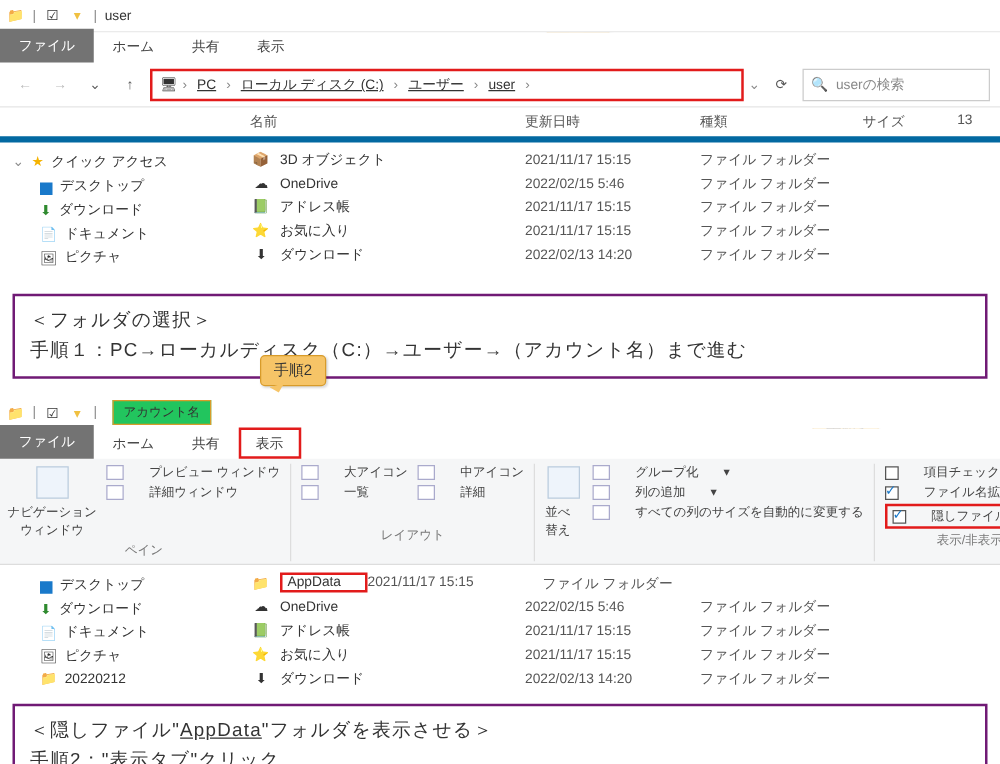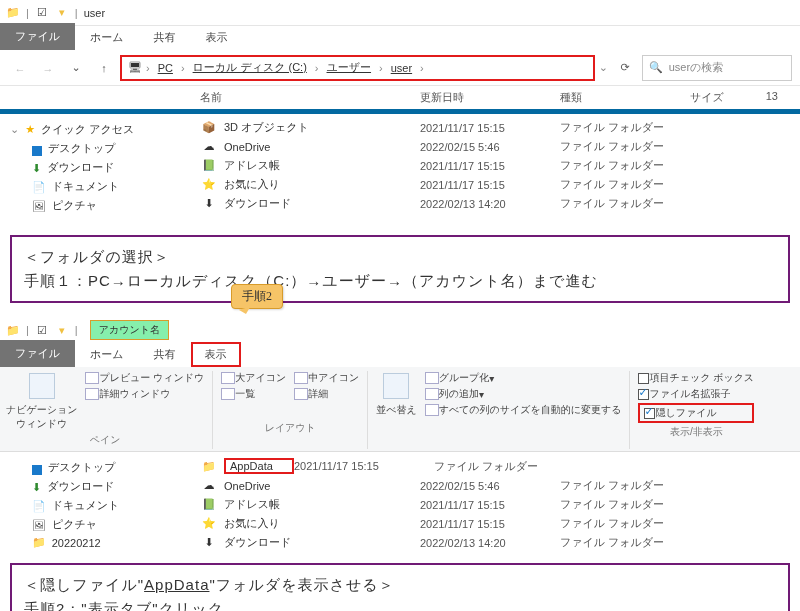--- a/index.html
+++ b/index.html
@@ -39,41 +39,41 @@
 .row { display: flex; align-items: center; padding: 2px 0 2px 20px; }
 .row .ic { width: 18px; text-align: center; margin-right: 6px; }
 .row .nm { width: 196px; }
 .row .dt { width: 140px; color: #555; }
 .row .tp { width: 150px; color: #555; }
 .row.highlight .nm { border: 2px solid #e21b1b; padding: 0 4px; display: inline-block; width: auto; min-width: 70px; }
 .callout { position: absolute; background: #f6c467; border: 1px solid #d89b2a; border-radius: 4px; padding: 3px 10px; font-size: 12px; color: #333; box-shadow: 1px 1px 2px rgba(0,0,0,.15); }
 .callout::after { content: ""; position: absolute; width: 0; height: 0; border: 6px solid transparent; }
 .callout.c1 { left: 436px; top: 2px; }
 .callout.c1::after { border-top-color: #f6c467; left: 18px; bottom: -12px; }
-.callout.c2 { left: 231px; top: 284px; font-family: Liberation Serif, serif; }
+.callout.c2 { left: 208px; top: 284px; }
 .callout.c2::after { border-top-color: #f6c467; left: 8px; bottom: -12px; transform: rotate(-15deg); }
 .callout.c3 { left: 650px; top: 330px; }
 .callout.c3::after { border-top-color: #f6c467; left: 20px; bottom: -12px; }
 .callout.c4 { left: 296px; top: 368px; }
 .callout.c4::after { border-top-color: #f6c467; left: 4px; bottom: -12px; transform: rotate(20deg); }
 .instruction-box { border: 2px solid #701a75; margin: 6px 10px 14px 10px; padding: 8px 12px; font-size: 15px; line-height: 1.6; letter-spacing: 1px; background: #fff; }
 .underline { text-decoration: underline; }
 .ribbon { display: flex; background: #f5f6f7; border-bottom: 1px solid #ddd; padding: 4px 6px 2px 6px; gap: 8px; font-size: 10px; color: #444; }
 .ribbon-group { display: flex; flex-direction: column; border-right: 1px solid #ddd; padding: 0 8px 2px 0; }
 .ribbon-group .grp-body { display: flex; gap: 8px; align-items: flex-start; min-height: 48px; }
 .ribbon-group .grp-label { text-align: center; color: #777; font-size: 10px; padding-top: 2px; }
 .rib-col { display: flex; flex-direction: column; gap: 2px; }
-.rib-item { display: flex; align-items: center; gap: 0; white-space: nowrap; }
+.rib-item { display: flex; align-items: center; gap: 20px; white-space: nowrap; }
 .check { width: 11px; height: 11px; border: 1px solid #555; display: inline-block; background: #fff; position: relative; }
 .check.on::after { content: "✓"; position: absolute; left: -1px; top: -4px; font-size: 11px; color: #1979ca; }
 .red-frame { border: 2px solid #e21b1b; padding: 1px 4px; }
 .rel { position: relative; }
 .big-nav-ic { width: 26px; height: 26px; border: 1px solid #bcd; background: #eef4fb; margin: 2px; }
 .mini-ic { width: 14px; height: 12px; border: 1px solid #aac; background: #fff; display: inline-block; }
-.acct-tag { background: #86efac; border: 1px solid #d89b2a; padding: 2px 8px; font-size: 10px; margin-left: 6px; }
+.acct-tag { background: #22c55e; border: 1px solid #d89b2a; padding: 2px 8px; font-size: 10px; margin-left: 6px; }
 .win2-titlebar { display: flex; align-items: center; height: 26px; padding: 0 6px; gap: 6px; background:#fff; }
 </style>
 </head>
 <body class="rel">
 
 <div class="callout c1">手順1</div>
 <div class="callout c2">手順2</div>
 <div class="callout c3">手順3</div>
 <div class="callout c4">手順4</div>
 

